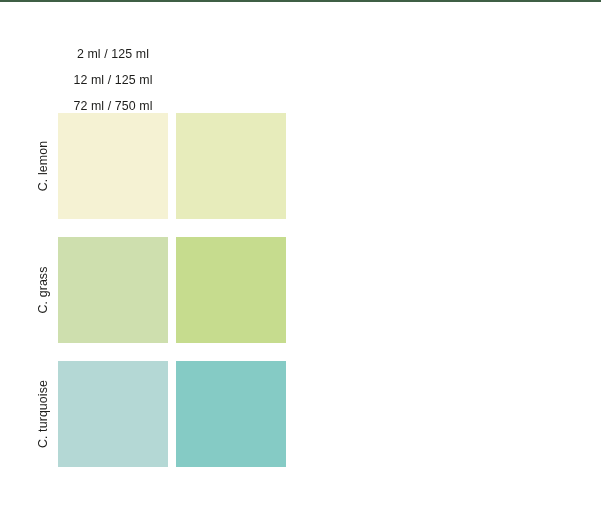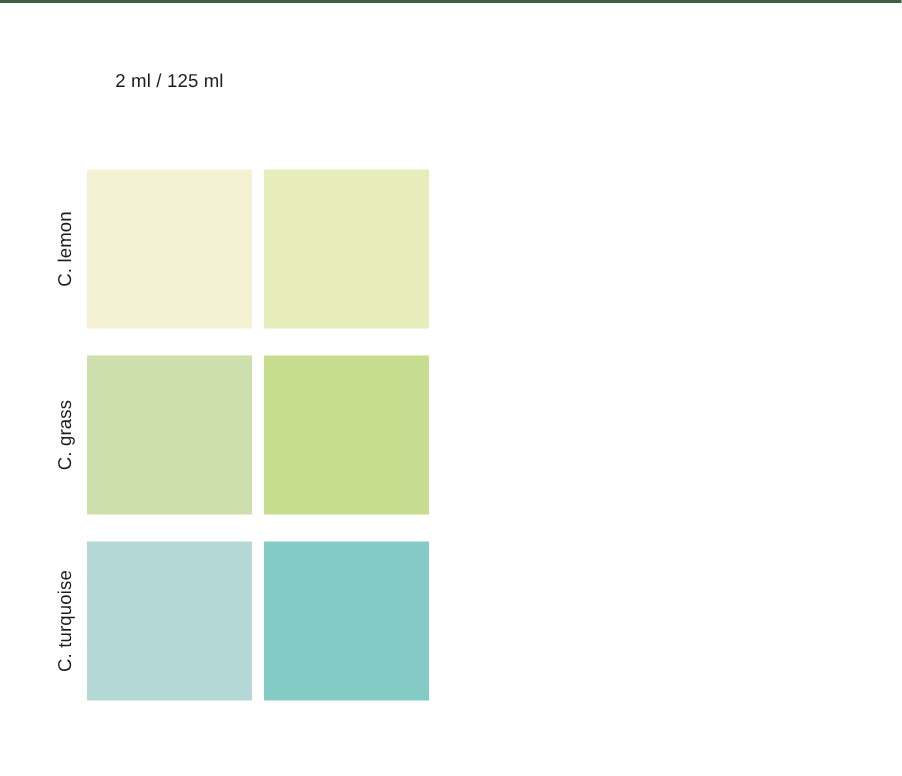--- a/index.html
+++ b/index.html
@@ -128,20 +128,24 @@
 <div id="top-rule" style="background: rgb(63, 95, 69);"></div>
 
 <div id="chart">
 
   <div class="group left">
 
     <div class="col-headers">
       <div class="col-header">
         <span class="line1">2 ml / 125 ml</span>
       </div>
+      <div class="col-header">
+        <span class="line1">12 ml / 125 ml</span>
+        <span class="line2">72 ml / 750 ml</span>
+      </div>
     </div>
 
     <div class="rows">
 
       <div class="row">
         <div class="row-label-cell">
           <div class="row-label">C. lemon</div>
         </div>
         <div class="swatches">
           <div class="swatch" style="background: rgb(245, 242, 211);"></div>

